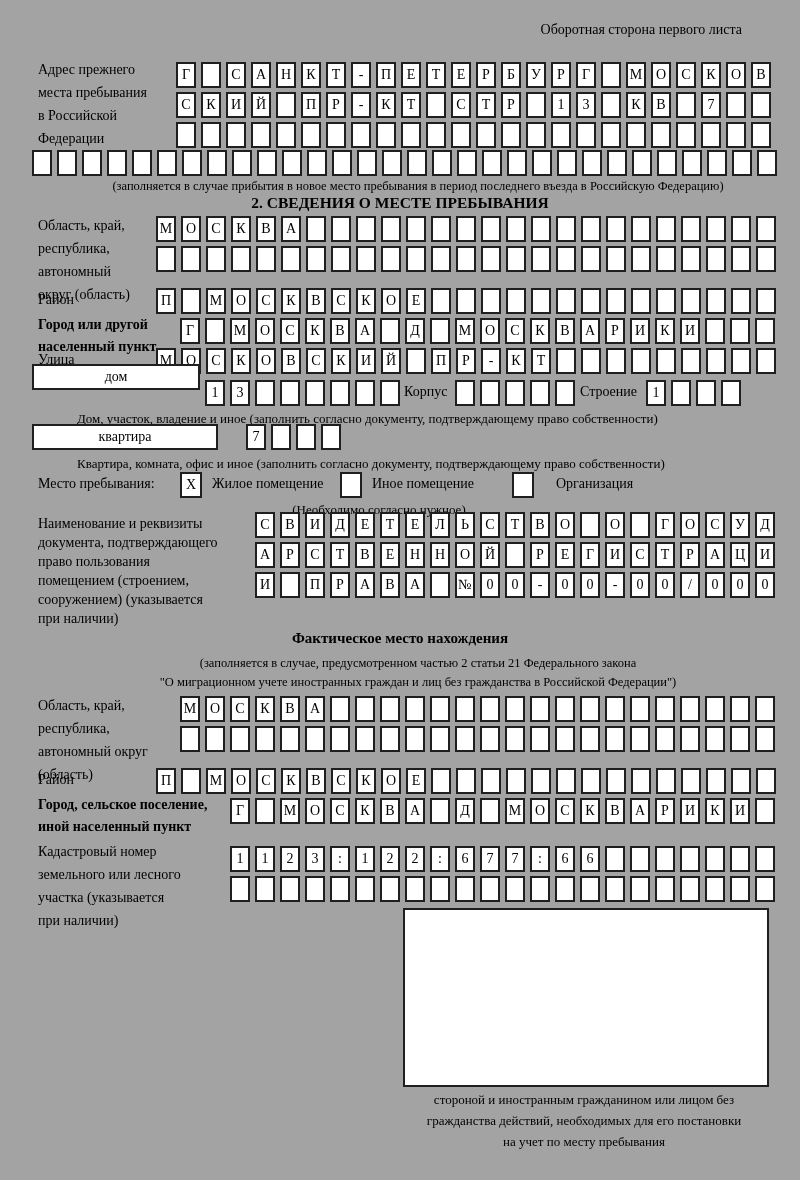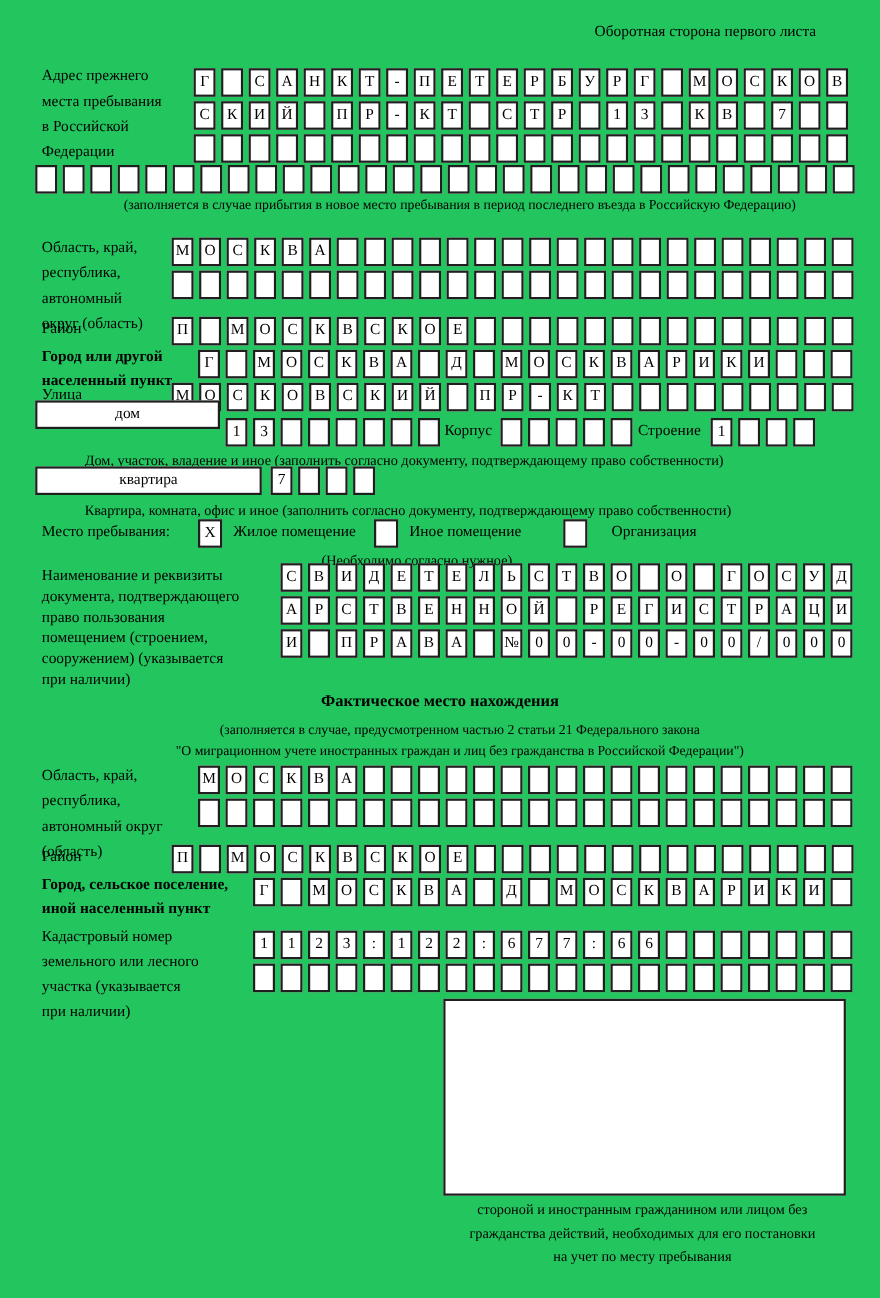--- a/index.html
+++ b/index.html
@@ -1,16 +1,16 @@
 <!DOCTYPE html>
 <html><head>
 <meta charset="utf-8">
 <style>
   html,body{margin:0;padding:0;background:#fff;}
-  .page{position:relative;width:800px;height:1180px;background:#22c55e;
+  .page{position:relative;width:800px;height:1180px;background:#a3a3a3;
         font-family:"Liberation Serif","DejaVu Serif",serif;color:#000;overflow:hidden;}
   .cellrow{position:absolute;display:flex;gap:5px;}
   .cell{box-sizing:border-box;flex:0 0 20px;width:20px;height:26px;border:2px solid #1f1f1f;
         display:flex;align-items:center;justify-content:center;font-size:14px;line-height:1;background:#fff;}
   .lbl{position:absolute;font-size:14px;line-height:23px;}
   .lbl2{position:absolute;font-size:14px;line-height:22px;font-weight:bold;}
   .lbl19{position:absolute;font-size:14px;line-height:19px;}
   .caption{position:absolute;left:0;right:0;text-align:center;font-size:12.5px;padding-left:36px;}
   .capleft{position:absolute;font-size:13px;margin-left:39px;}
   .title{position:absolute;left:0;right:0;text-align:center;font-weight:bold;font-size:15.5px;}
@@ -141,20 +141,21 @@
       <span class="cell"></span>
       <span class="cell"></span>
       <span class="cell"></span>
       <span class="cell"></span>
       <span class="cell"></span>
       <span class="cell"></span>
       <span class="cell"></span>
     </div>
   <div class="caption" style="top:179px">(заполняется в случае прибытия в новое место пребывания в период последнего въезда в Российскую Федерацию)</div>
 
+  <div class="title" style="top:194px">2. СВЕДЕНИЯ О МЕСТЕ ПРЕБЫВАНИЯ</div>
 
   <div class="lbl" style="left:38px;top:214px">
     <div>Область, край,</div>
     <div>республика,</div>
     <div>автономный</div>
     <div>округ (область)</div>
   </div>
   <div class="cellrow" style="left:156px;top:216px">
       <span class="cell">М</span>
       <span class="cell">О</span>
@@ -322,21 +323,21 @@
     </div>
   <div class="inl" style="left:580px;top:384px">Строение</div>
   <div class="cellrow" style="left:646px;top:380px">
       <span class="cell">1</span>
       <span class="cell"></span>
       <span class="cell"></span>
       <span class="cell"></span>
     </div>
   <div class="capleft" style="left:38px;top:411px">Дом, участок, владение и иное (заполнить согласно документу, подтверждающему право собственности)</div>
 
-  <div class="boxlabel" style="left:32px;top:424px;width:206px">
+  <div class="boxlabel" style="left:32px;top:424px;width:186px">
     <span>квартира</span>
   </div>
   <div class="cellrow" style="left:246px;top:424px">
       <span class="cell">7</span>
       <span class="cell"></span>
       <span class="cell"></span>
       <span class="cell"></span>
     </div>
   <div class="capleft" style="left:38px;top:456px">Квартира, комната, офис и иное (заполнить согласно документу, подтверждающему право собственности)</div>
 

